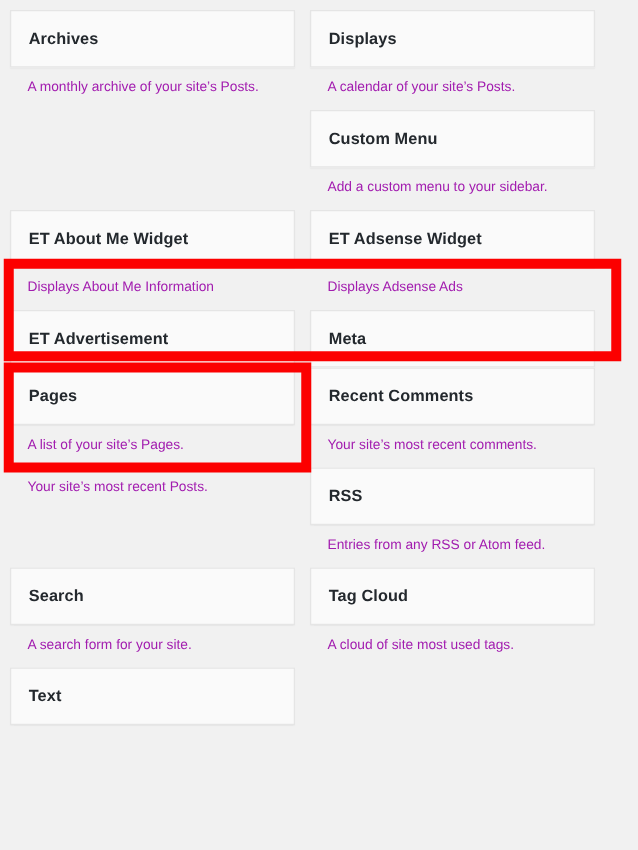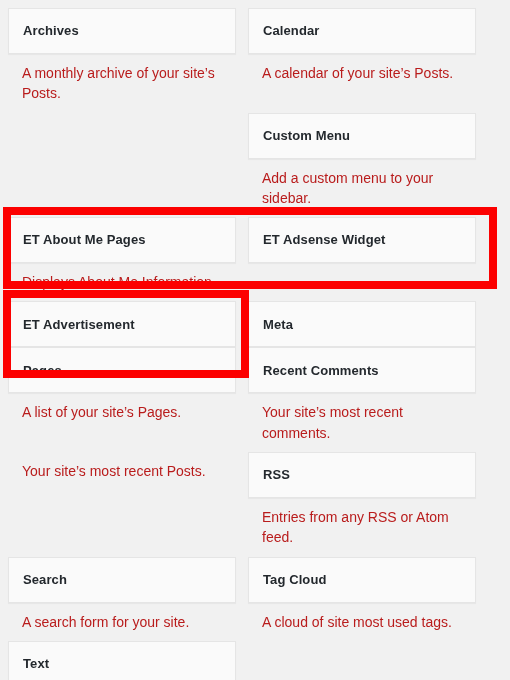--- a/index.html
+++ b/index.html
@@ -49,22 +49,22 @@
 
   .widget-title {
     font-size: 13px;
     font-weight: bold;
     color: #23282d;
     line-height: 1.3;
     letter-spacing: 0.1px;
   }
 
   .widget-desc {
-    font-size: 14px;
-    color: #b91c1c;
+    font-size: 11px;
+    color: #a21caf;
     line-height: 1.45;
     padding: 9px 14px 9px 14px;
     min-height: 20px;
   }
 
   
   .annotation-box {
     position: absolute;
     border: 8px solid #fc0000;
     pointer-events: none;
@@ -78,48 +78,49 @@
 
   <div class="widget-row">
     <div class="widget-col">
       <div class="widget-card">
         <span class="widget-title">Archives</span>
       </div>
       <div class="widget-desc">A monthly archive of your site’s Posts.</div>
     </div>
     <div class="widget-col">
       <div class="widget-card">
-        <span class="widget-title">Calendar</span>
+        <span class="widget-title">Displays</span>
       </div>
       <div class="widget-desc">A calendar of your site’s Posts.</div>
     </div>
   </div>
 
   <div class="widget-row">
     <div class="widget-col">
     </div>
     <div class="widget-col">
       <div class="widget-card">
         <span class="widget-title">Custom Menu</span>
       </div>
       <div class="widget-desc">Add a custom menu to your sidebar.</div>
     </div>
   </div>
 
   <div class="widget-row">
     <div class="widget-col">
       <div class="widget-card">
-        <span class="widget-title">ET About Me Pages</span>
+        <span class="widget-title">ET About Me Widget</span>
       </div>
       <div class="widget-desc">Displays About Me Information</div>
     </div>
     <div class="widget-col">
       <div class="widget-card">
         <span class="widget-title">ET Adsense Widget</span>
       </div>
+      <div class="widget-desc">Displays Adsense Ads</div>
     </div>
   </div>
 
   <div class="widget-row">
     <div class="widget-col">
       <div class="widget-card">
         <span class="widget-title">ET Advertisement</span>
       </div>
     </div>
     <div class="widget-col">

